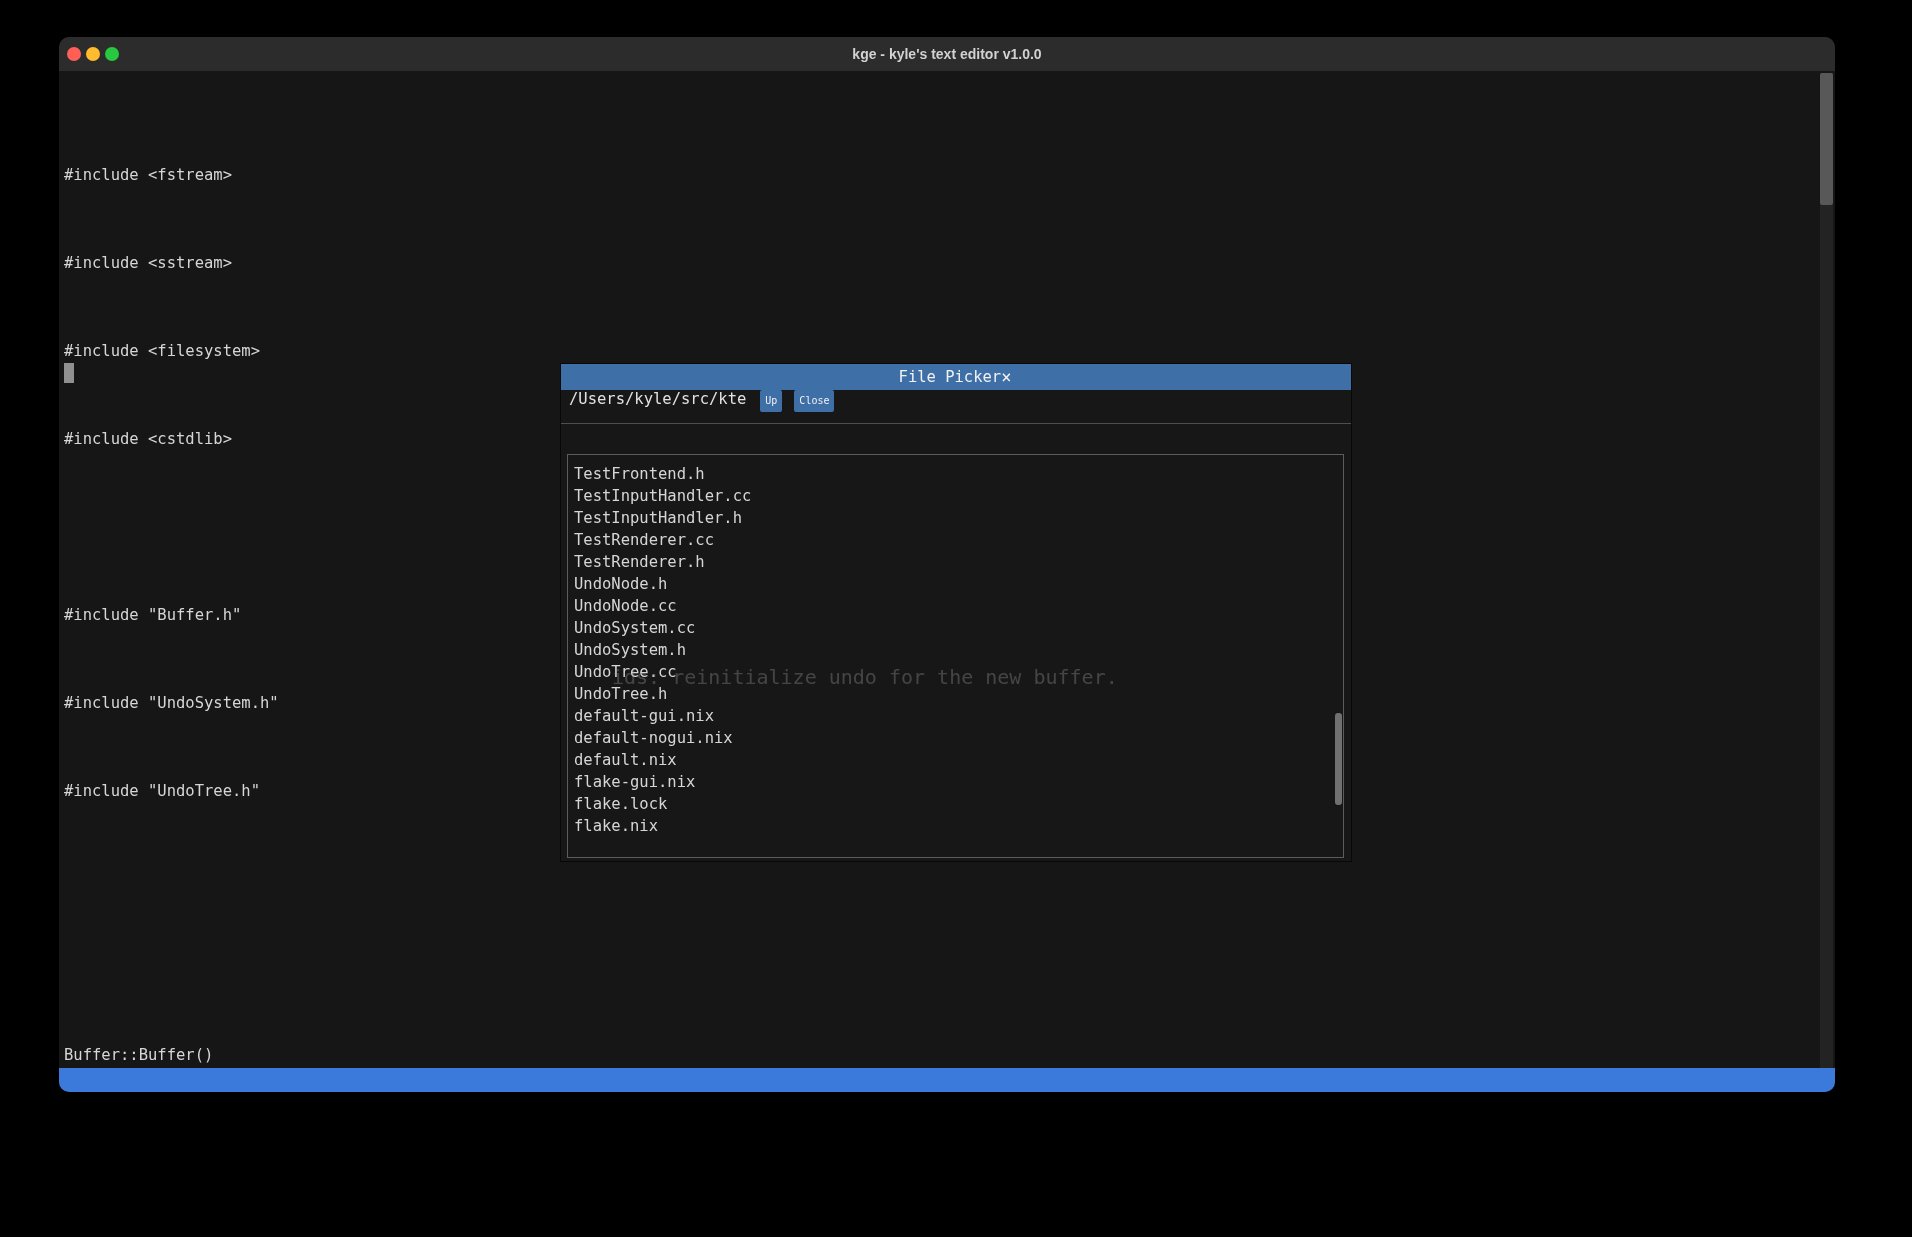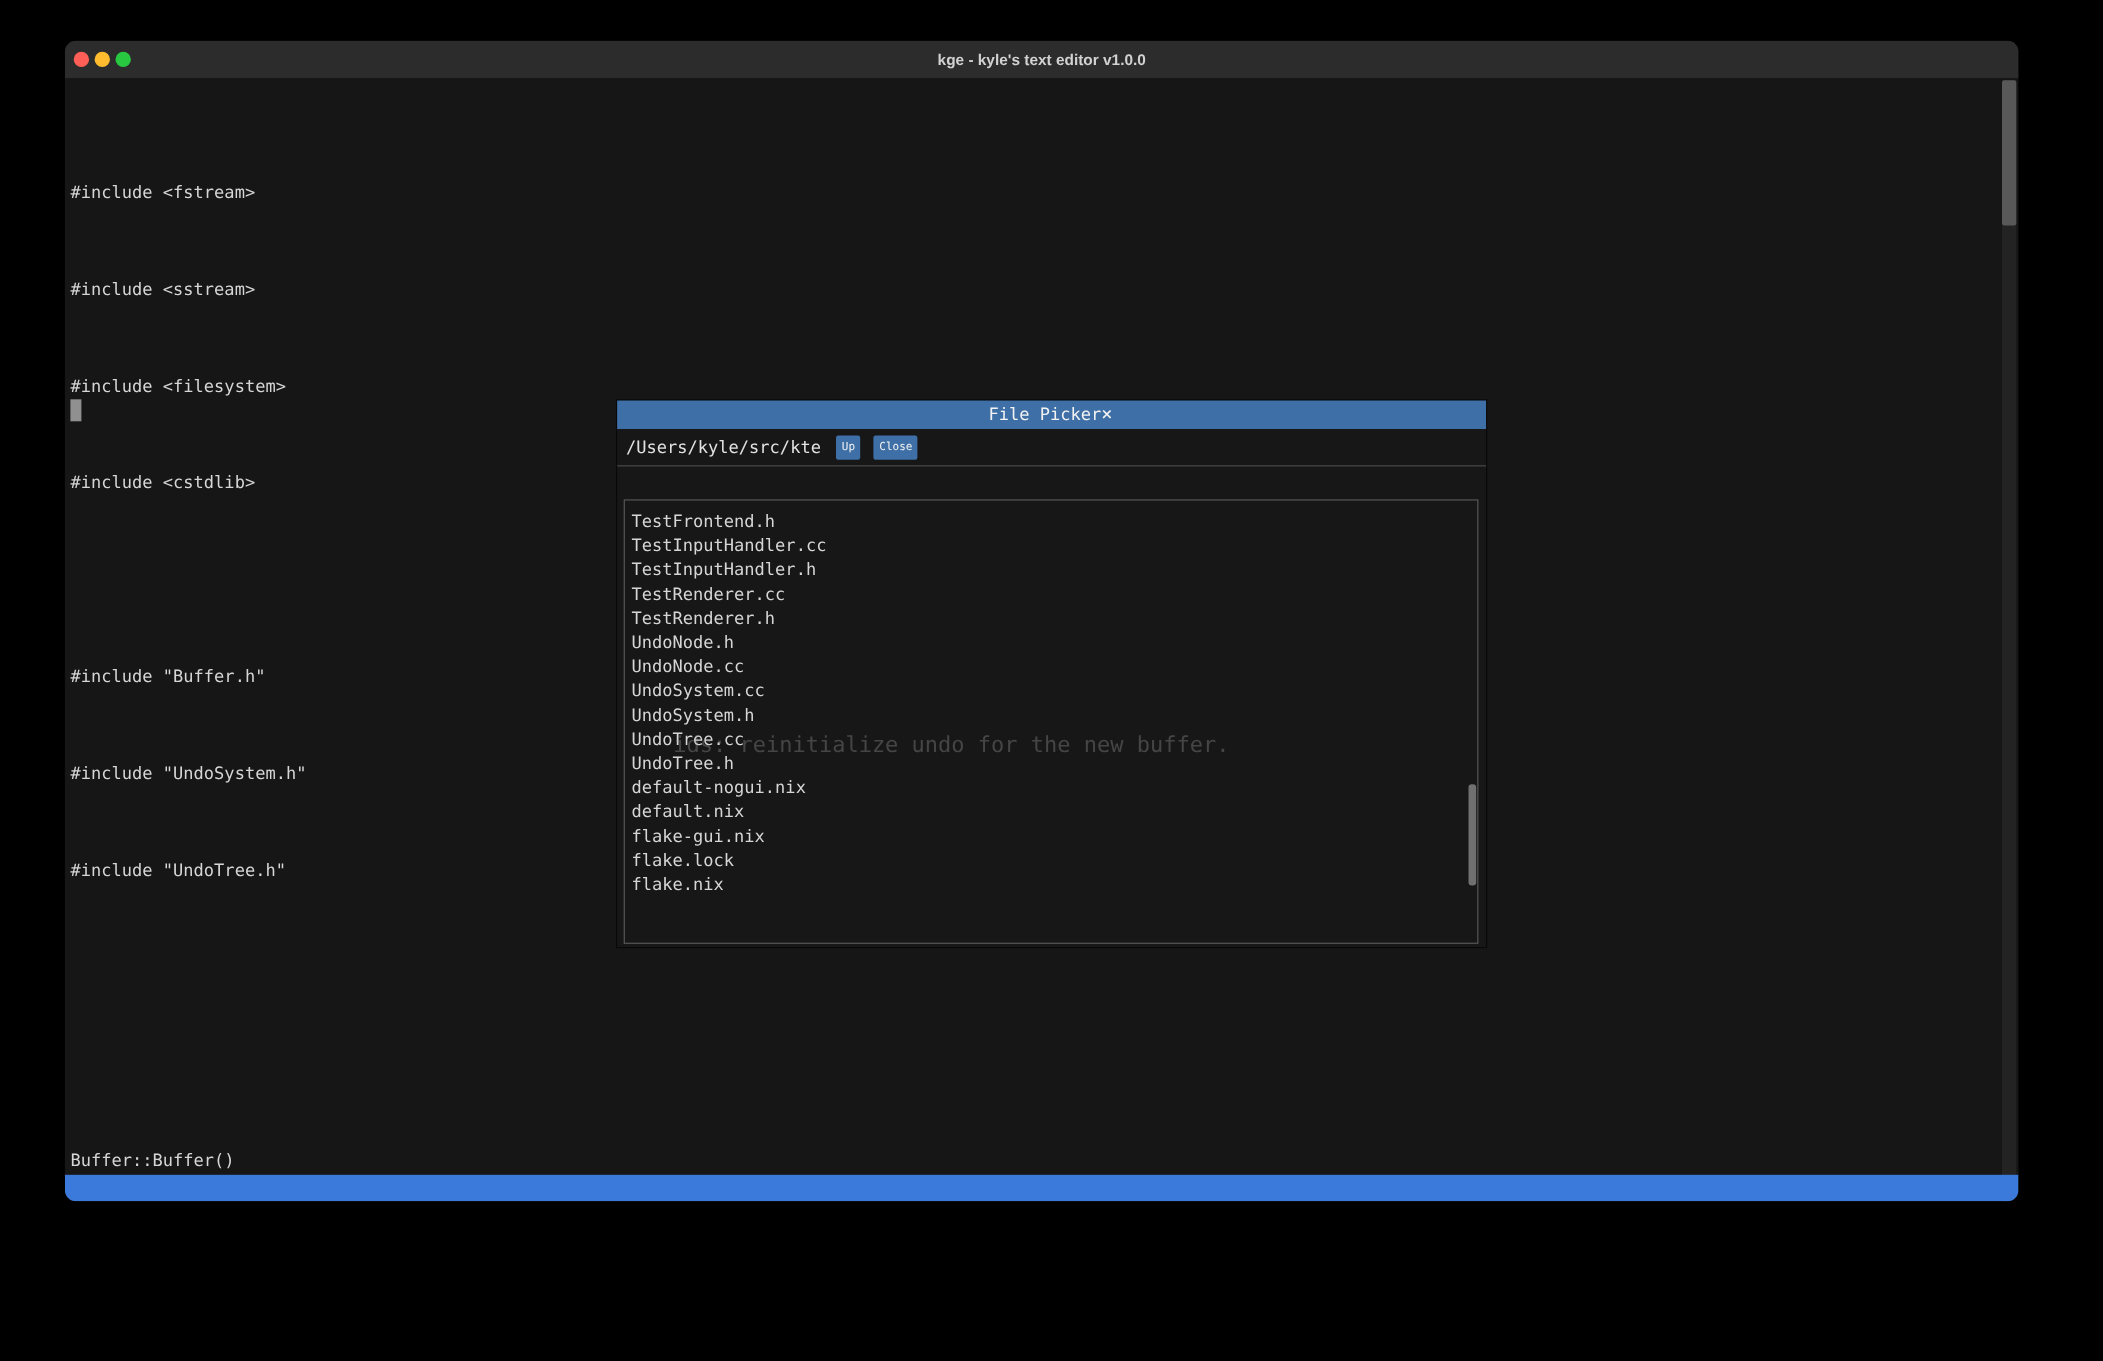--- a/index.html
+++ b/index.html
@@ -51,21 +51,21 @@
     position:absolute; left:502px; top:327px; width:790px; height:497px;
     background:#171717; z-index:10; outline:1px solid rgba(0,0,0,.6);
   }
   .dialog-titlebar {
     height:26px; background:#3e6fa7; color:#f2f2f2;
     display:flex; align-items:center; justify-content:center;
     padding:0 10px 0 8px; font-size:15.5px; line-height:26px;
   }
   .dialog-close { cursor:default; font-size:17px; line-height:26px; color:#f5f5f5; }
   .dialog-pathrow {
-    height:33px; display:flex; align-items:center; gap:14px;
+    height:33px; display:flex; align-items:flex-start; gap:14px;
     padding:0 8px; font-size:15.5px; color:#e2e2e2; white-space:pre;
   }
   .dlg-btn {
     background:#3e6fa7; color:#f2f2f2; border:none; border-radius:2px;
     font-family:"DejaVu Sans Mono", monospace; font-size:10px;
     height:22px; line-height:22px; padding:0 5px; white-space:pre;
   }
   .dlg-btn + .dlg-btn { margin-left:-2px; }
   .dialog-separator { height:1px; background:#4f4f4f; }
   .dialog-colheader {
@@ -243,20 +243,21 @@
         <div class="file-item">UndoNode.cc</div>
 
         <div class="file-item">UndoSystem.cc</div>
 
         <div class="file-item">UndoSystem.h</div>
 
         <div class="file-item">UndoTree.cc</div>
 
         <div class="file-item">UndoTree.h</div>
 
+        <div class="file-item">default-gui.nix</div>
 
         <div class="file-item">default-nogui.nix</div>
 
         <div class="file-item">default.nix</div>
 
         <div class="file-item">flake-gui.nix</div>
 
         <div class="file-item">flake.lock</div>
 
         <div class="file-item">flake.nix</div>

